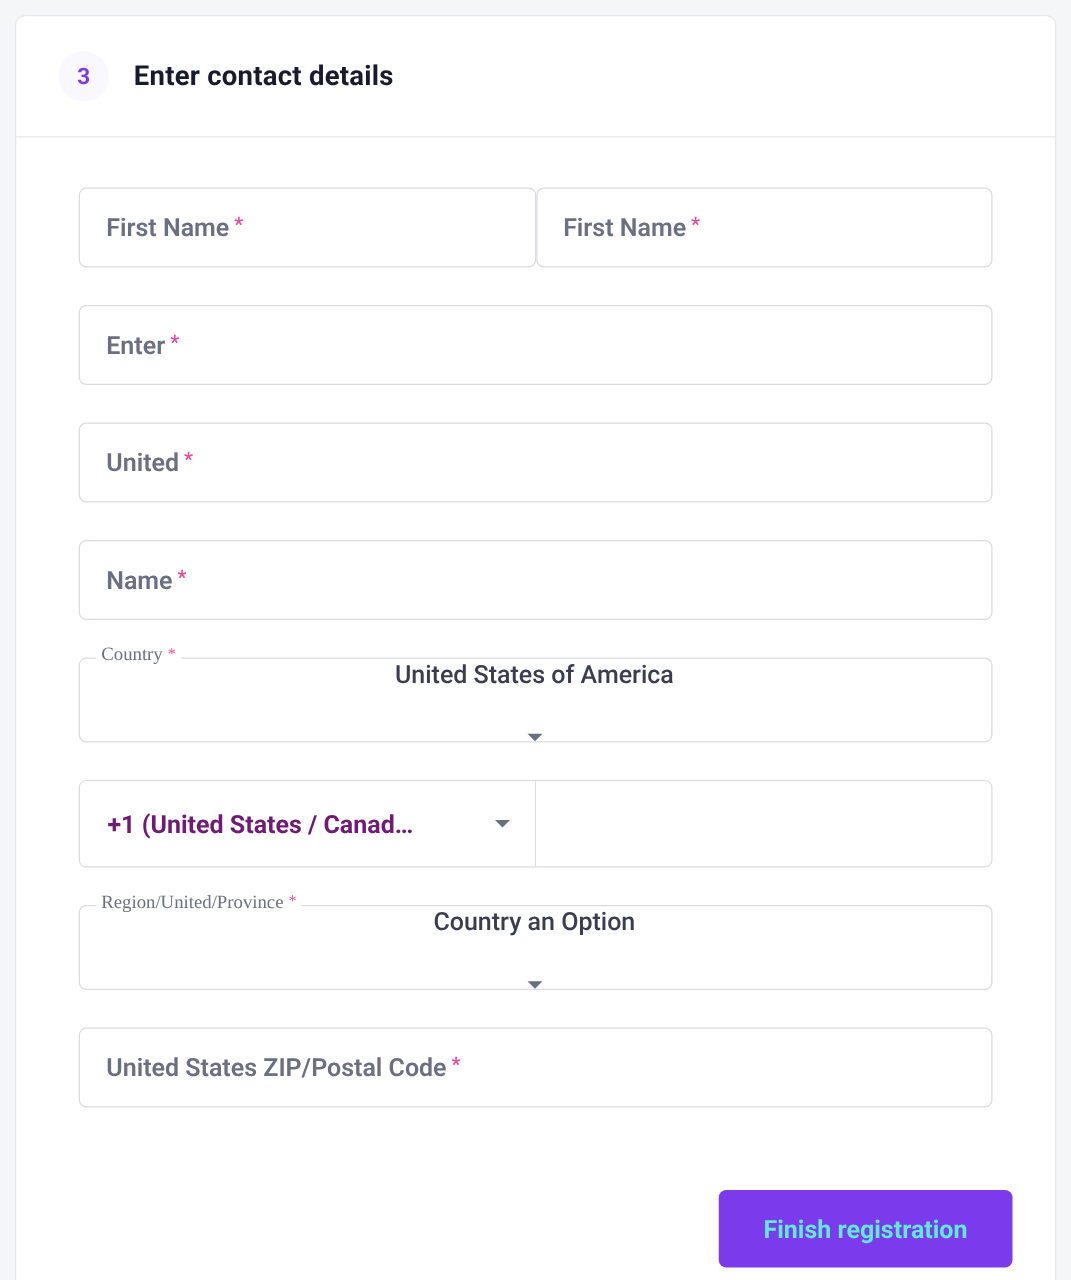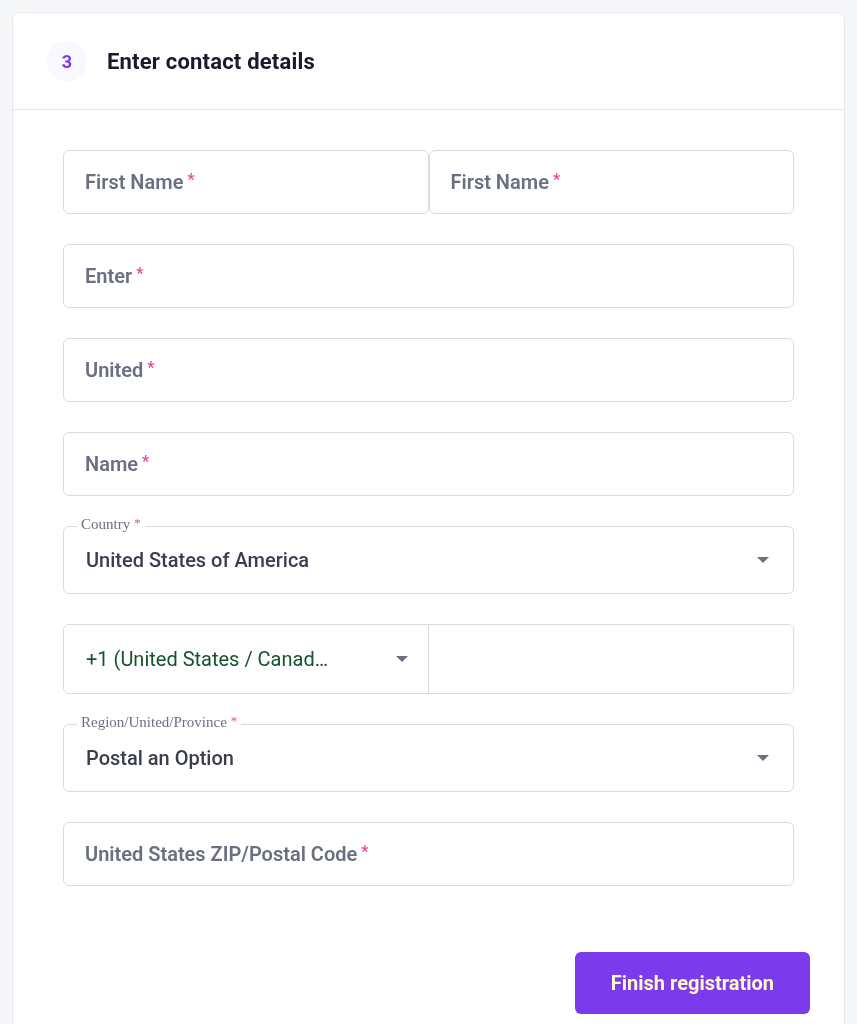--- a/index.html
+++ b/index.html
@@ -120,20 +120,21 @@
       border-radius: 6px;
       background: #fff;
       display: flex;
       align-items: center;
       justify-content: space-between;
       padding: 0 24px 0 22px;
       font-size: 20px;
       color: #3a3d4f;
       font-weight: 500;
       cursor: pointer;
+      flex-direction: column;
     }
     .chevron {
       width: 0;
       height: 0;
       border-left: 6px solid transparent;
       border-right: 6px solid transparent;
       border-top: 6px solid #6b6f82;
     }
     .phone-row {
       display: flex;
@@ -147,43 +148,43 @@
       border-right: 1px solid #d9dbe1;
       display: flex;
       align-items: center;
       justify-content: space-between;
       padding: 0 20px 0 22px;
       cursor: pointer;
       background: #fff;
     }
     .phone-code-text {
       font-size: 20px;
-      color: #14532d;
-      font-weight: 400;
+      color: #701a75;
+      font-weight: 700;
       white-space: nowrap;
       overflow: hidden;
       text-overflow: ellipsis;
       max-width: 290px;
     }
     .phone-input {
       width: 50%;
       border: none;
       padding: 0 20px;
       font-size: 20px;
       outline: none;
       font-family: inherit;
     }
     .card-footer {
       display: flex;
       justify-content: flex-end;
       padding: 20px 34px 30px 34px;
     }
     .btn-primary {
       background: #7c3aed;
-      color: #fef9c3;
+      color: #5eead4;
       border: none;
       border-radius: 6px;
       padding: 0 36px;
       height: 62px;
       font-size: 20px;
       font-weight: 700;
       cursor: pointer;
       font-family: inherit;
     }
   </style>
@@ -270,21 +271,21 @@
       </div>
     </div>
 
     <div class="row">
       <div class="field select-wrap">
         <div class="select-legend">
           <span>Region/United/Province</span>
           <span class="asterisk">*</span>
         </div>
         <div class="select-box">
-          <span>Postal an Option</span>
+          <span>Country an Option</span>
           <span class="chevron"></span>
         </div>
       </div>
     </div>
 
     <div class="row" style="margin-bottom:16px;">
       <div class="field">
         <input class="input" type="text" value="" style="">
         <div class="placeholder-label">
           <span>United States ZIP/Postal Code</span>

